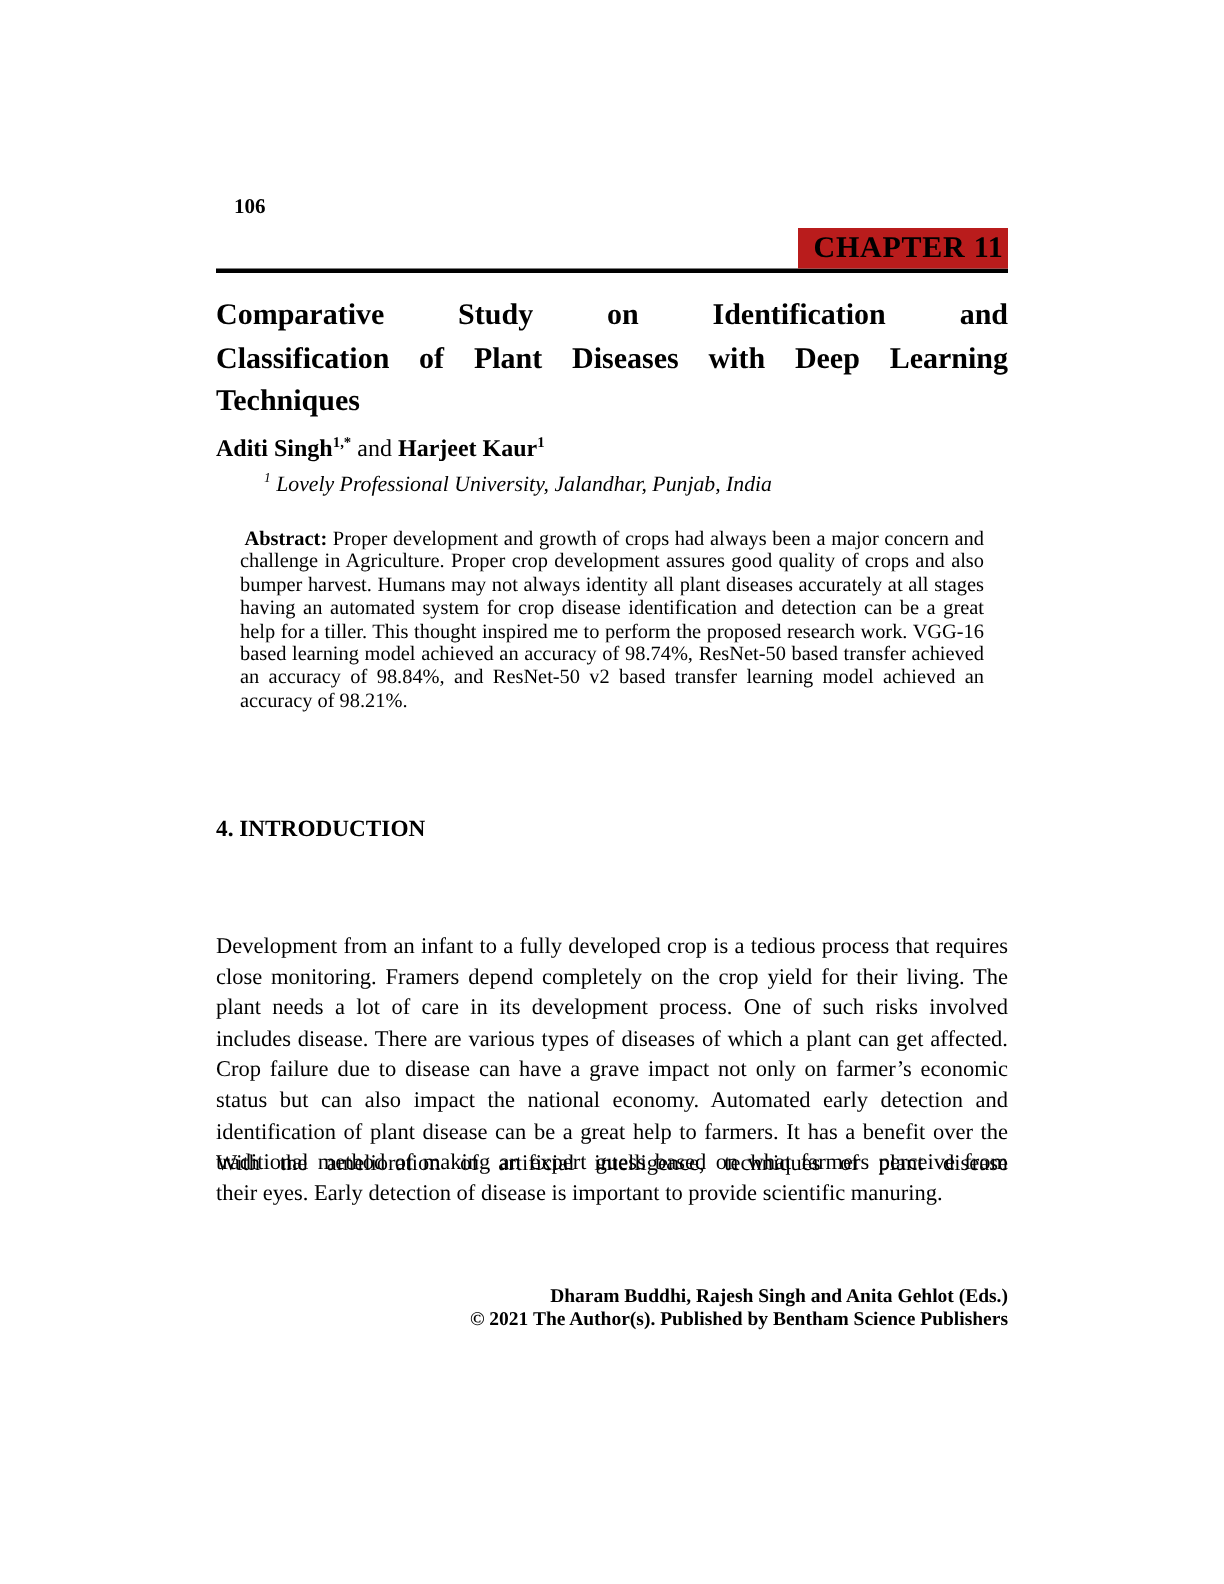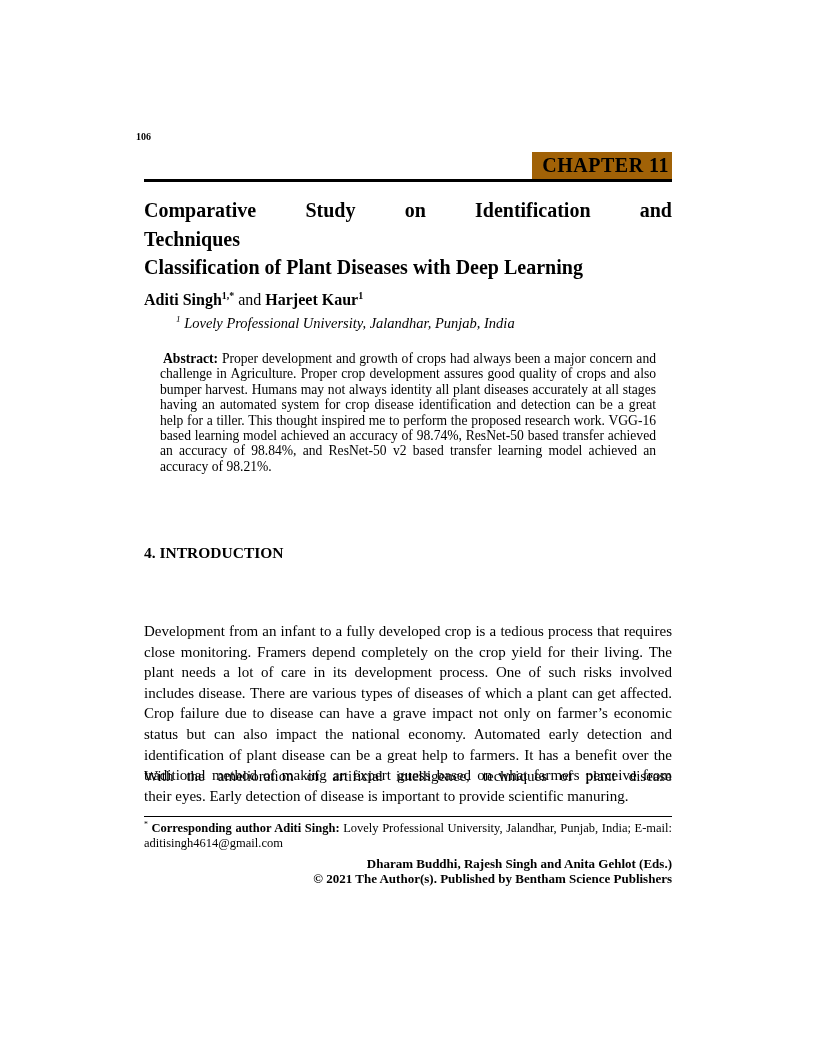--- a/index.html
+++ b/index.html
@@ -8,27 +8,27 @@
     width:816px;height:1056px;
     background:#ffffff;
     font-family:"Liberation Serif", serif;
     color:#000;
     overflow:hidden;
   }
   .abs{position:absolute;}
   sup{font-size:62%;vertical-align:super;line-height:0;}
 
   
-  .header{top:131px;left:136px;width:528px;height:16px;font-size:10px;font-weight:bold;text-align:right;}
+  .header{top:131px;left:156px;width:528px;height:16px;font-size:14px;font-weight:bold;text-align:right;}
   .header .pagenum{position:absolute;left:0;top:0;font-style:normal;}
   .header .journal-italic{font-style:italic;}
 
   
   .chapter-row{top:152px;left:144px;width:528px;border-bottom:3px solid #000;text-align:right;padding-bottom:0;}
-  .chapter-badge{display:inline-block;background:#a16207;font-size:20px;font-weight:bold;letter-spacing:.5px;padding:2px 3px 2px 10px;line-height:23px;}
+  .chapter-badge{display:inline-block;background:#b91c1c;font-size:20px;font-weight:bold;letter-spacing:.5px;padding:2px 3px 2px 10px;line-height:23px;}
 
   
   .title{top:196px;left:144px;width:528px;font-size:20px;font-weight:bold;line-height:28.5px;}
   .title .tline{text-align:justify;text-align-last:justify;}
   .title .tline:last-child{text-align-last:left;}
 
   .authors{top:291px;left:144px;width:528px;font-size:16px;}
   .authors b{font-weight:bold;}
   .affiliation{top:315px;left:144px;width:528px;font-size:14.5px;font-style:italic;margin-left:32px;}
   .affiliation sup{font-style:italic;}
@@ -58,22 +58,22 @@
   <div class="abs header">
     <span class="pagenum">106</span>
   </div>
 
   <div class="abs chapter-row">
     <span class="chapter-badge">CHAPTER 11</span>
   </div>
 
   <div class="abs title">
     <div class="tline">Comparative Study on Identification and</div>
+    <div class="tline">Classification of Plant Diseases with Deep Learning</div>
     <div class="tline">Techniques</div>
-    <div class="tline">Classification of Plant Diseases with Deep Learning</div>
   </div>
 
   <div class="abs authors">
     <b>Aditi Singh</b><b><sup>1,*</sup></b><span> and </span><b>Harjeet Kaur</b><b><sup>1</sup></b>
   </div>
 
   <div class="abs affiliation">
     <sup>1</sup><span> Lovely Professional University, Jalandhar, Punjab, India</span>
   </div>
 
@@ -83,22 +83,19 @@
 
 
   <div class="abs sec-heading">4. INTRODUCTION</div>
 
   <div class="abs para1">Development from an infant to a fully developed crop is a tedious process that requires close monitoring. Framers depend completely on the crop yield for their living. The plant needs a lot of care in its development process. One of such risks involved includes disease. There are various types of diseases of which a plant can get affected. Crop failure due to disease can have a grave impact not only on farmer’s economic status but can also impact the national economy. Automated early detection and identification of plant disease can be a great help to farmers. It has a benefit over the traditional method of making an expert guess based on what farmers perceive from their eyes. Early detection of disease is important to provide scientific manuring.</div>
 
   <div class="abs para2">
     <div class="jline">With the amelioration of artificial intelligence, techniques of plant disease</div>
   </div>
 
-  <div class="abs footnote">
-    <sup>*</sup><span class="fbold"> Corresponding author Aditi Singh:</span><span> Lovely Professional University, Jalandhar, Punjab, India; E-mail: aditisingh4614@gmail.com</span>
-  </div>
 
   <div class="abs footer">
     <div>Dharam Buddhi, Rajesh Singh and Anita Gehlot (Eds.)</div>
     <div>© 2021 The Author(s). Published by Bentham Science Publishers</div>
   </div>
 
 </div>
 
 </body></html>

